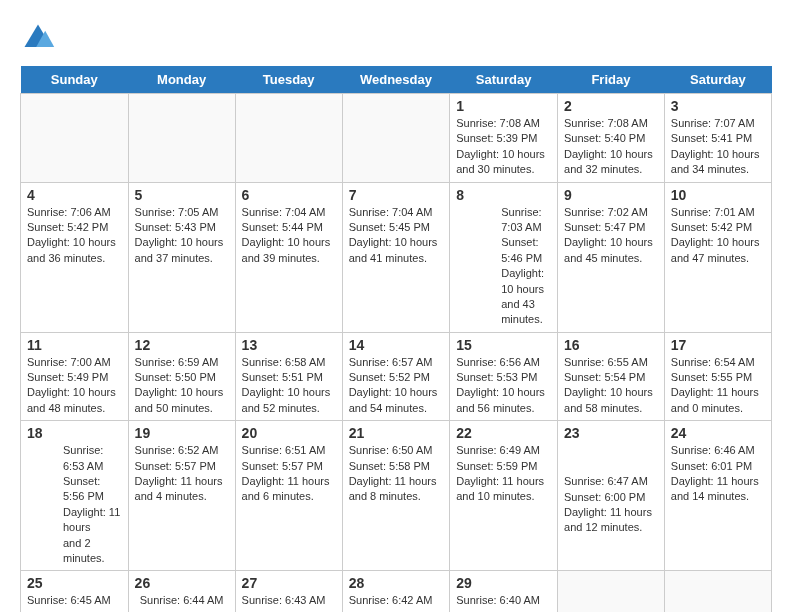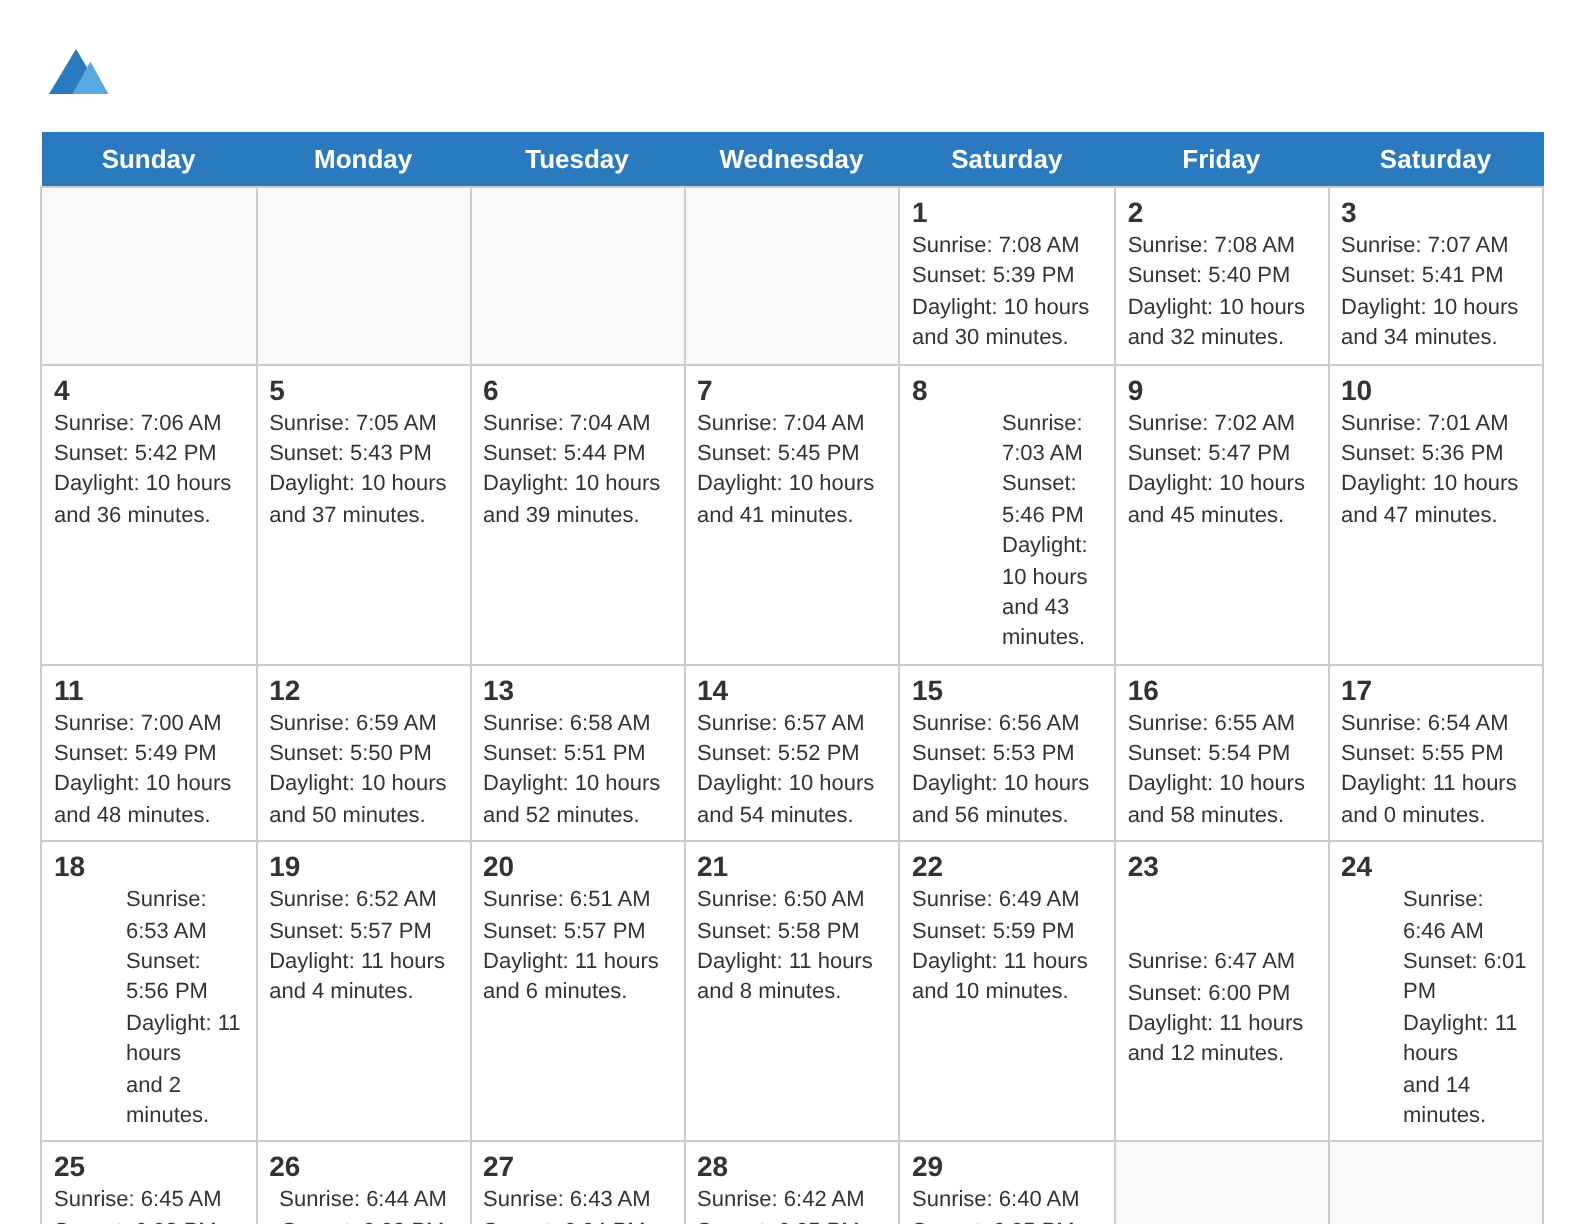--- a/index.html
+++ b/index.html
@@ -183,21 +183,21 @@
         <td>
           <div class="day-number">9</div>
           <div class="day-info" style="white-space: pre-line;">Sunrise: 7:02 AM
 Sunset: 5:47 PM
 Daylight: 10 hours
 and 45 minutes.</div>
         </td>
         <td>
           <div class="day-number">10</div>
           <div class="day-info" style="white-space: pre-line;">Sunrise: 7:01 AM
-Sunset: 5:36 PM
+Sunset: 5:42 PM
 Daylight: 10 hours
 and 47 minutes.</div>
         </td>
       </tr>
       <tr>
         <td>
           <div class="day-number">11</div>
           <div class="day-info" style="white-space: pre-line;">Sunrise: 7:00 AM
 Sunset: 5:49 PM
 Daylight: 10 hours
@@ -284,21 +284,21 @@
         </td>
         <td>
           <div class="day-number">23</div>
           <div class="day-info" style="white-space: pre-line; margin-top: 33px;">Sunrise: 6:47 AM
 Sunset: 6:00 PM
 Daylight: 11 hours
 and 12 minutes.</div>
         </td>
         <td>
           <div class="day-number">24</div>
-          <div class="day-info" style="white-space: pre-line; margin-left: 31px;">Sunrise: 6:46 AM
+          <div class="day-info" style="white-space: pre-line;">Sunrise: 6:46 AM
 Sunset: 6:01 PM
 Daylight: 11 hours
 and 14 minutes.</div>
         </td>
       </tr>
       <tr>
         <td>
           <div class="day-number">25</div>
           <div class="day-info" style="white-space: pre-line;">Sunrise: 6:45 AM
 Sunset: 6:02 PM

